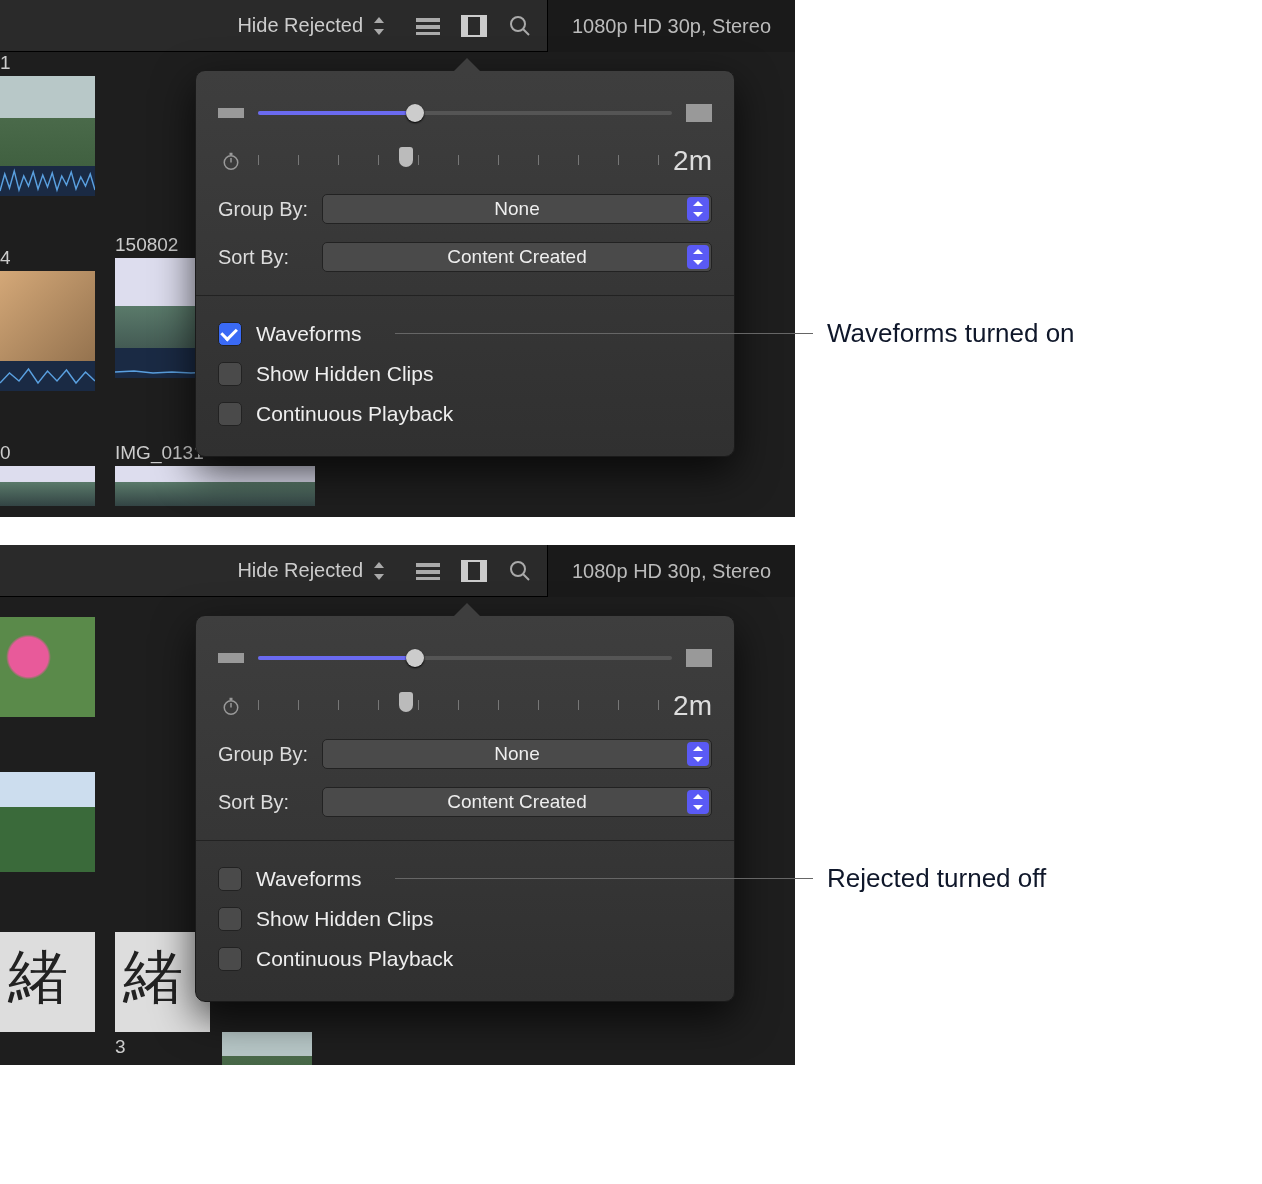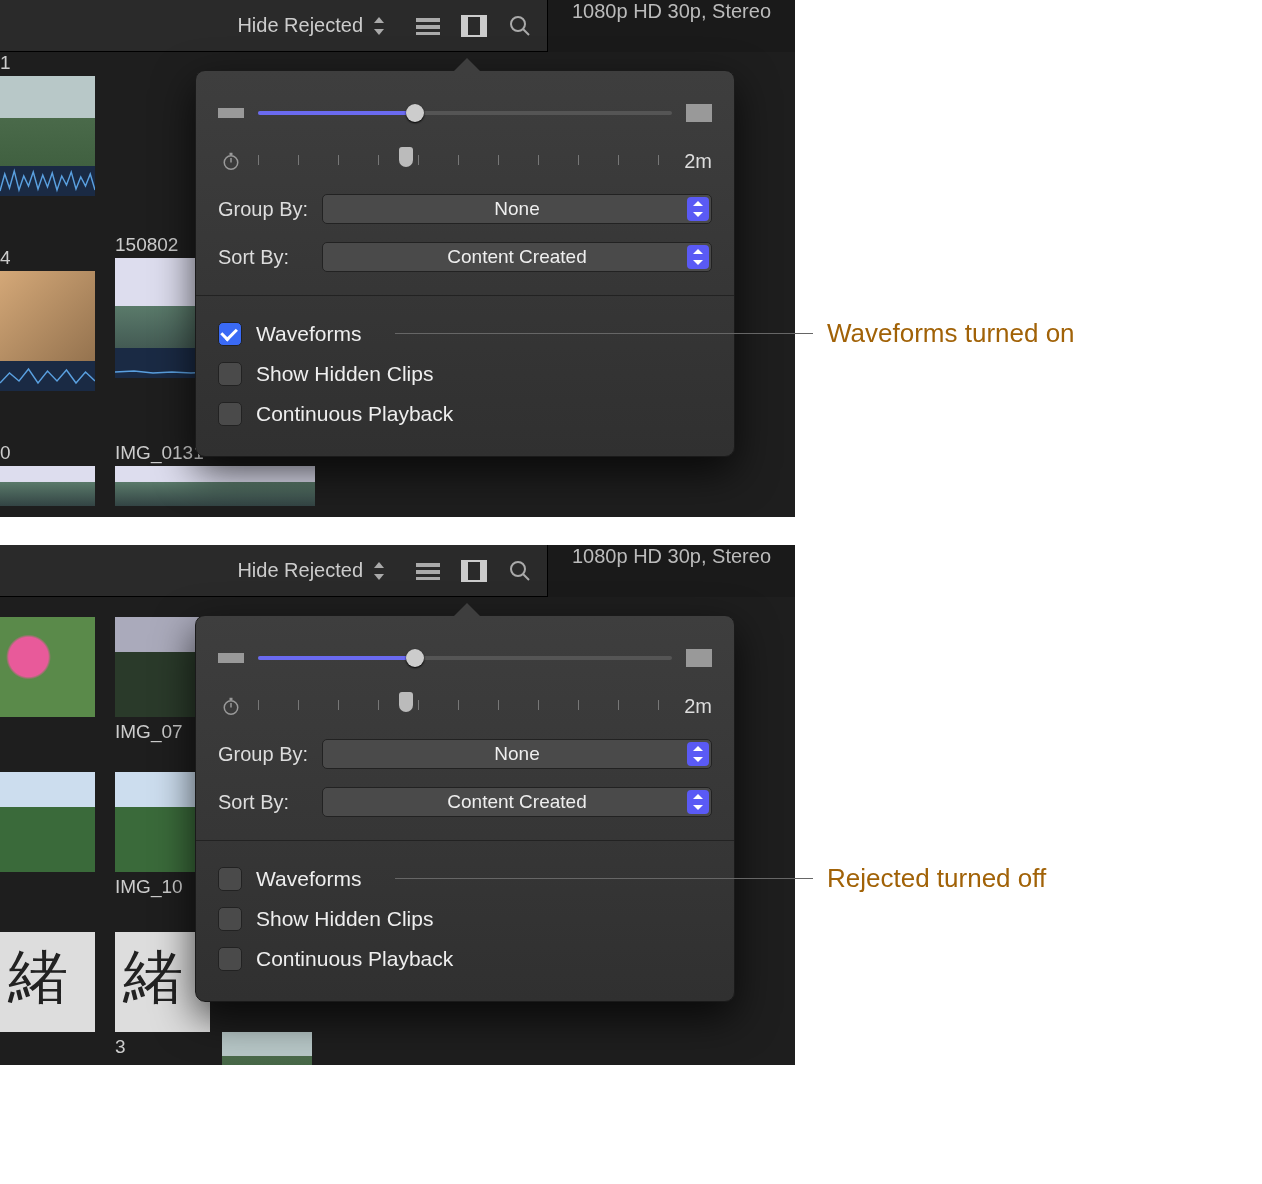--- a/index.html
+++ b/index.html
@@ -31,21 +31,21 @@
     display: flex;
     align-items: center;
     justify-content: flex-end;
     padding-right: 0;
   }
   .viewer-info {
     position: absolute;
     top:0; right:0; height:52px; width:248px;
     background:#1a1a1a;
     border-left:1px solid #000;
-    display:flex; align-items:flex-start; justify-content:center;
+    display:flex; align-items:center; justify-content:center;
     color:#bbb; font-size:20px;
   }
   .filter {
     display:flex; align-items:center; gap:8px;
     color:#ccc; font-size:20px; margin-right: 18px;
   }
   .updown {
     display:inline-block; width:16px; height:22px; position:relative;
   }
   .updown::before,.updown::after{
@@ -113,21 +113,21 @@
     box-shadow:0 1px 2px #000;
   }
   .ticks{
     flex:1;height:20px;position:relative;
   }
   .ticks span{position:absolute;top:4px;width:1px;height:10px;background:#777;}
   .ticks .knob{
     position:absolute;top:-4px;transform:translateX(-50%);
     width:14px;height:20px;background:#bbb;border-radius:3px 3px 7px 7px;
   }
-  .dur-label{color:#ddd;font-size:20px;width:40px;text-align:right;}
+  .dur-label{color:#ddd;font-size:28px;width:40px;text-align:right;}
   .sel-row{ gap:12px; margin-top:8px;}
   .sel-label{ color:#ddd; font-size:20px; width:92px;}
   .select{
     flex:1;height:30px;background:#4a4a4a;border:1px solid #222;border-radius:5px;
     display:flex;align-items:center;justify-content:center;color:#eee;font-size:19px;
     position:relative;
   }
   .select .stepper{
     position:absolute;right:2px;top:2px;bottom:2px;width:22px;
     background:#5a5af5;border-radius:4px;
@@ -153,21 +153,21 @@
 
   
   .callout{
     position:absolute;
     display:flex;align-items:center;
   }
   .leader{
     height:1px;background:#666;flex:none;
   }
   .callout-text{
-    color:#a16207;font-size:26px;white-space:nowrap;margin-left:14px;
+    color:#0f172a;font-size:26px;white-space:nowrap;margin-left:14px;
   }
 
   .mini-icon{width:26px;height:18px;}
 </style>
 </head>
 <body>
 
 <div class="panel top">
 
   <div class="toolbar">
@@ -335,30 +335,22 @@
     </div>
   </div>
   <div class="viewer-info">
     <span>1080p HD 30p, Stereo</span>
   </div>
 
   <div class="thumbs">
     <div class="thumbcell" style="left:0;top:20px">
       <div class="thumbimg flower narrow"></div>
     </div>
-    <div class="thumbcell" style="left:115px;top:20px">
-      <div class="thumbimg dusk narrow"></div>
-      <span class="lbl" style="margin-top:4px">IMG_07</span>
-    </div>
     <div class="thumbcell" style="left:0;top:175px">
       <div class="thumbimg green narrow"></div>
-    </div>
-    <div class="thumbcell" style="left:115px;top:175px">
-      <div class="thumbimg green narrow"></div>
-      <span class="lbl" style="margin-top:4px">IMG_10</span>
     </div>
     <div class="thumbcell" style="left:0;top:335px">
       <div class="thumbimg calli narrow"></div>
     </div>
     <div class="thumbcell" style="left:115px;top:335px">
       <div class="thumbimg calli narrow"></div>
       <span class="lbl" style="margin-top:4px">3</span>
     </div>
     <div class="thumbcell" style="left:222px;top:435px;width:90px">
       <div class="thumbimg sky" style="height:70px;width:90px"></div>

